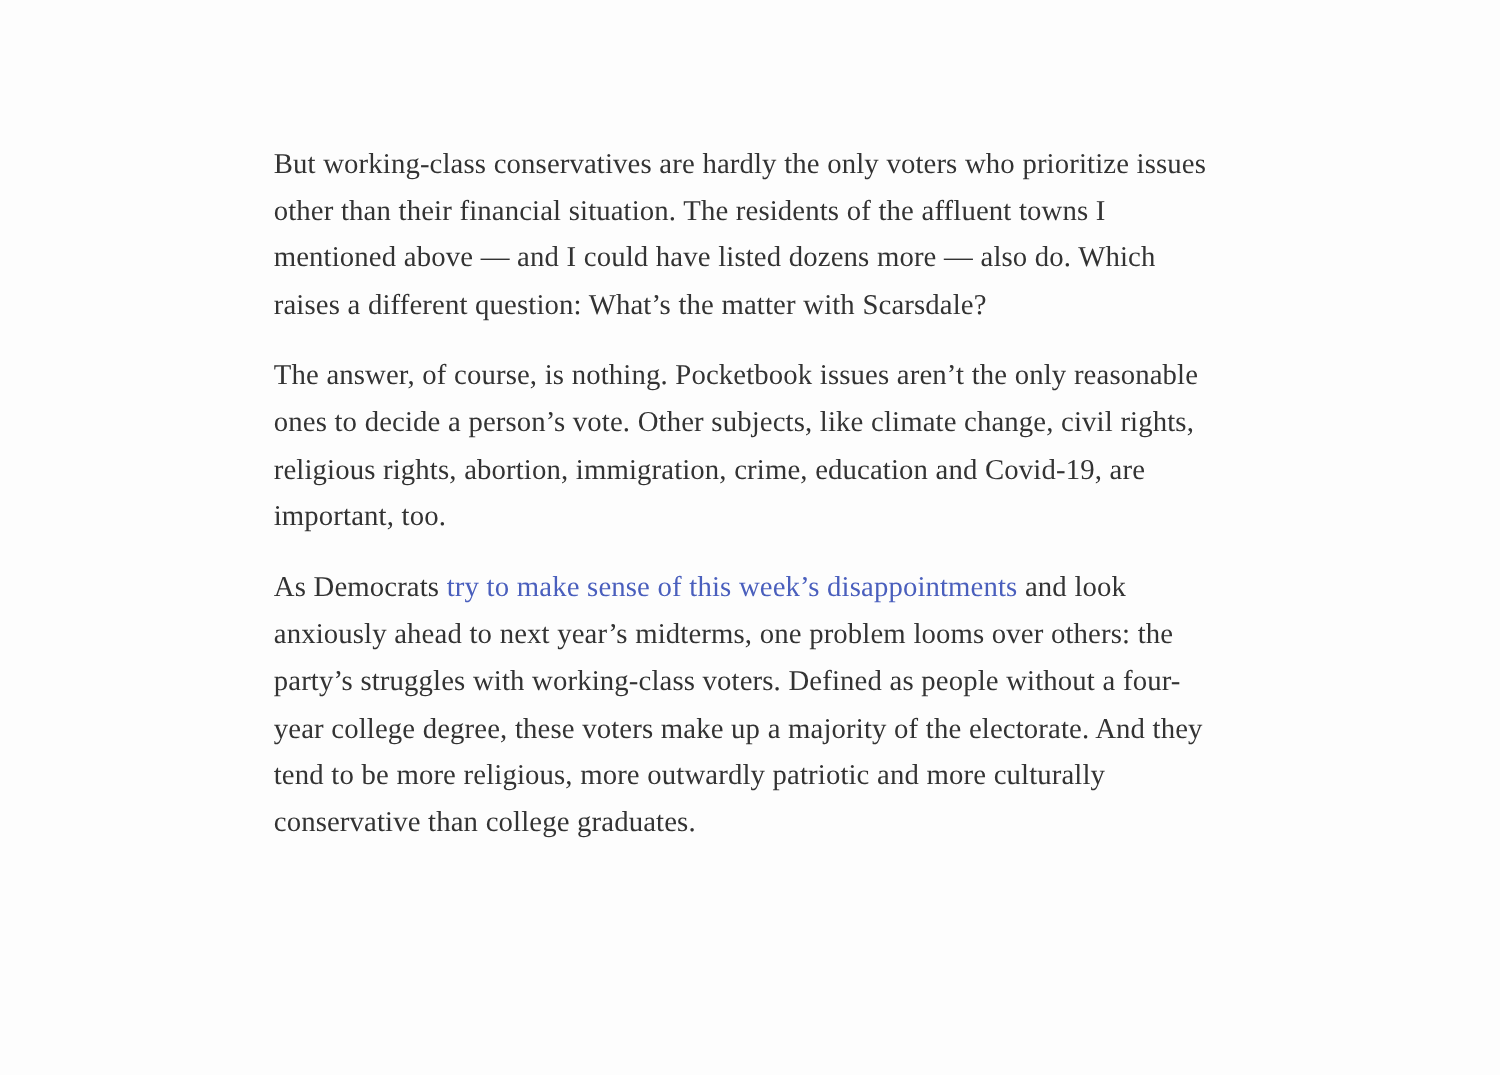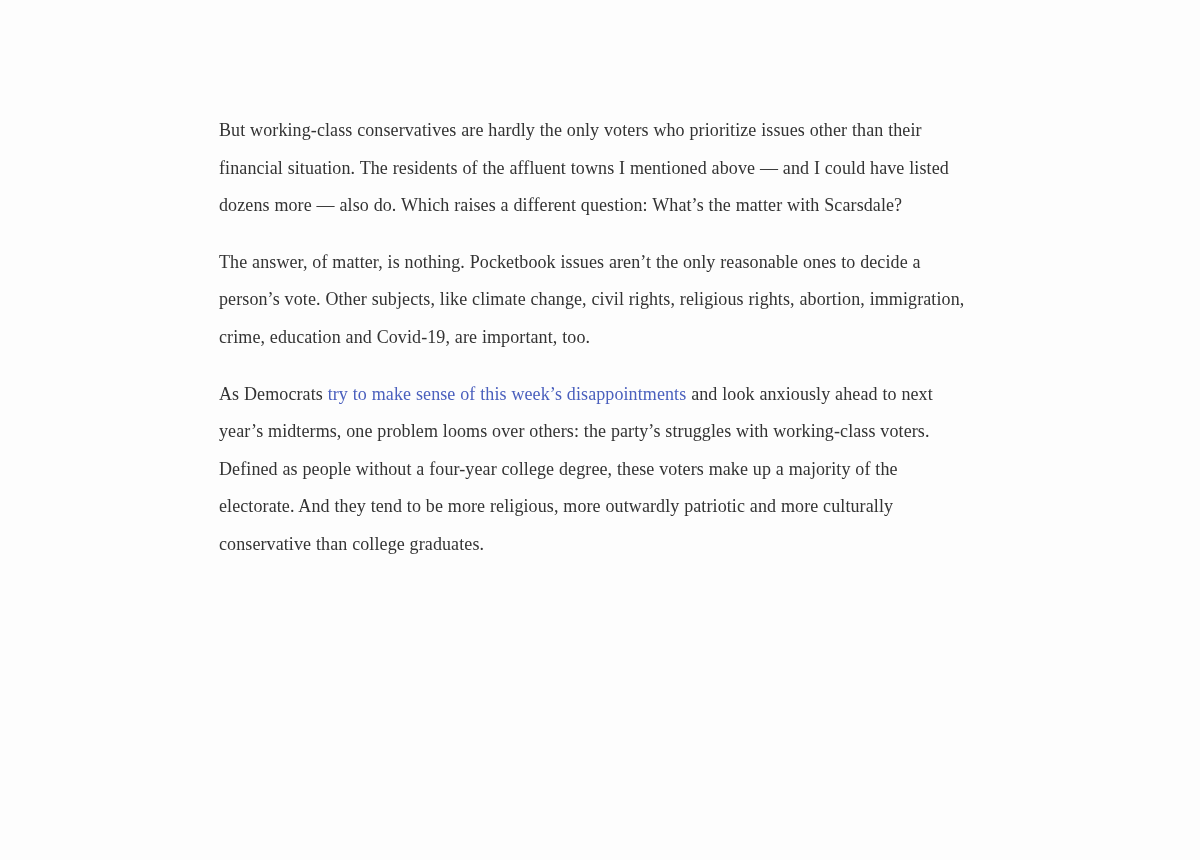--- a/index.html
+++ b/index.html
@@ -17,21 +17,21 @@
 
   .article {
     position: absolute;
     left: 219px;
     top: 112px;
     width: 750px;
   }
 
   .para {
     margin: 0 0 19px 0;
-    font-size: 18px;
+    font-size: 23px;
     line-height: 37.6px;
     color: #333333;
     letter-spacing: 0.1px;
     text-align: left;
     word-spacing: 0.2px;
   }
 
   .para:last-child {
     margin-bottom: 16px;
   }
@@ -42,17 +42,17 @@
     cursor: pointer;
   }
 </style>
 </head>
 <body>
 
 <div class="article">
 
   <p class="para">But working-class conservatives are hardly the only voters who prioritize issues other than their financial situation. The residents of the affluent towns I mentioned above — and I could have listed dozens more — also do. Which raises a different question: What’s the matter with Scarsdale?</p>
 
-  <p class="para">The answer, of matter, is nothing. Pocketbook issues aren’t the only reasonable ones to decide a person’s vote. Other subjects, like climate change, civil rights, religious rights, abortion, immigration, crime, education and Covid-19, are important, too.</p>
+  <p class="para">The answer, of course, is nothing. Pocketbook issues aren’t the only reasonable ones to decide a person’s vote. Other subjects, like climate change, civil rights, religious rights, abortion, immigration, crime, education and Covid-19, are important, too.</p>
 
   <p class="para"><span>As Democrats </span><a class="article-link" href="#">try to make sense of this week’s disappointments</a><span> and look anxiously ahead to next year’s midterms, one problem looms over others: the party’s struggles with working-class voters. Defined as people without a four-year college degree, these voters make up a majority of the electorate. And they tend to be more religious, more outwardly patriotic and more culturally conservative than college graduates.</span></p>
 
 </div>
 
 </body></html>

